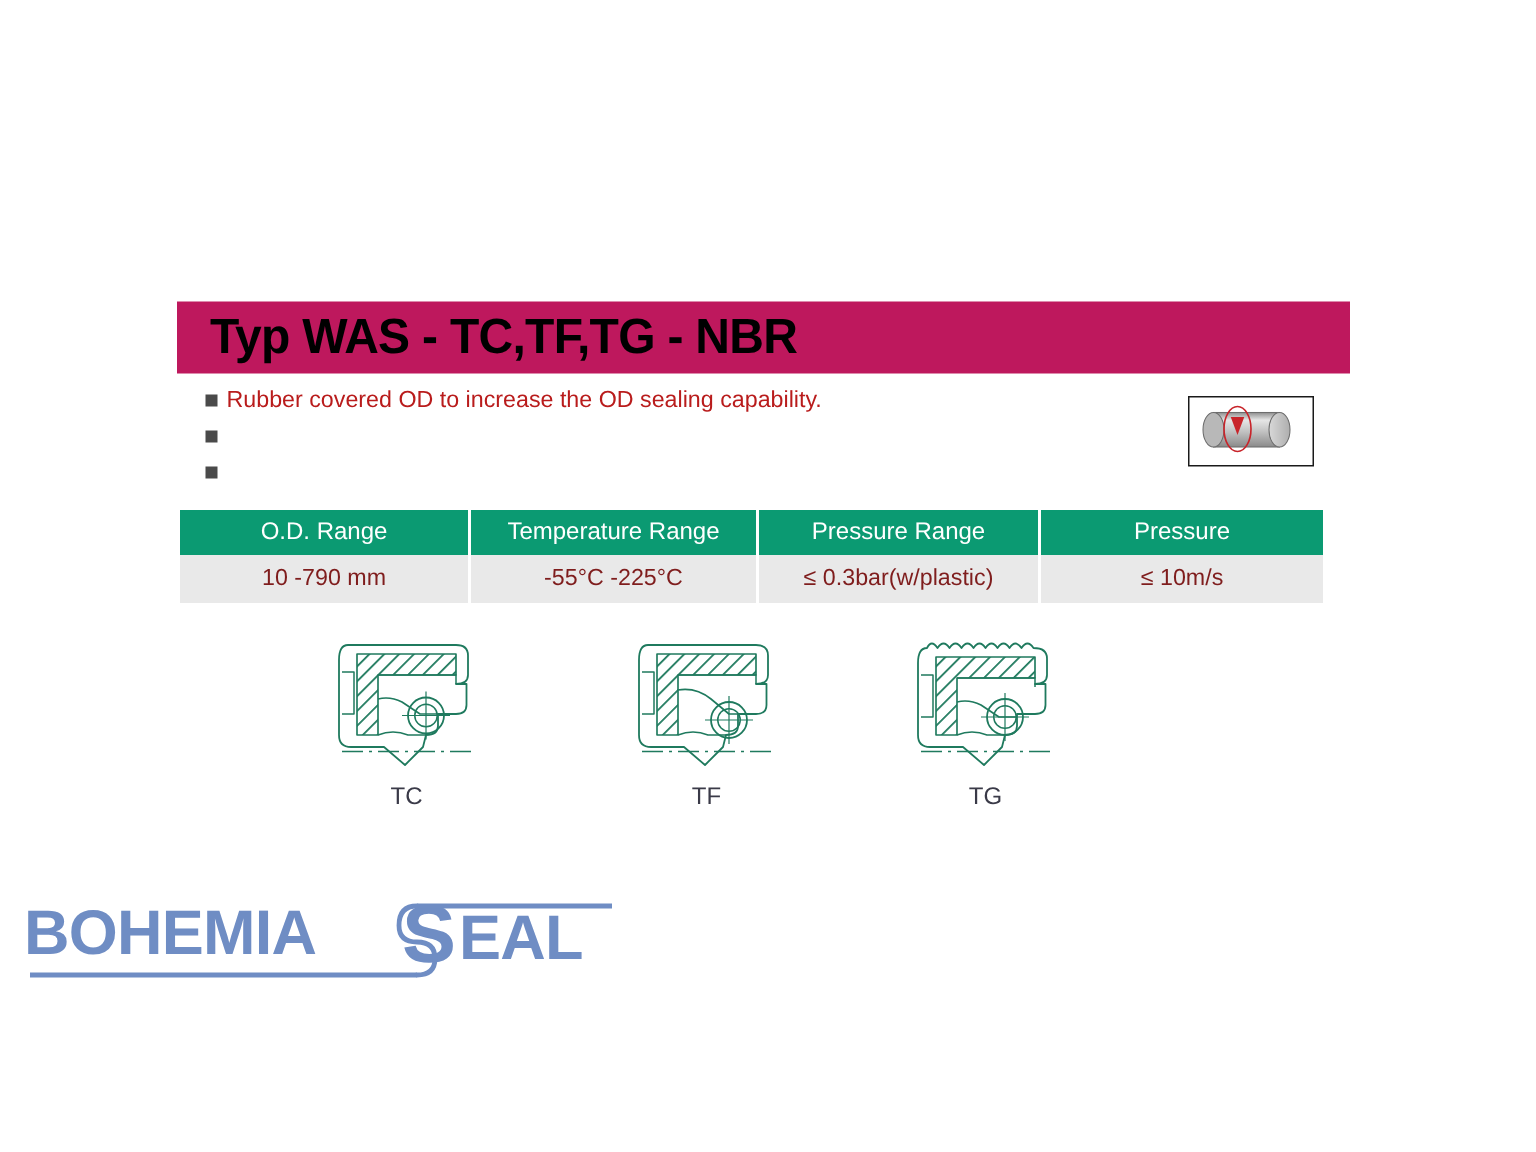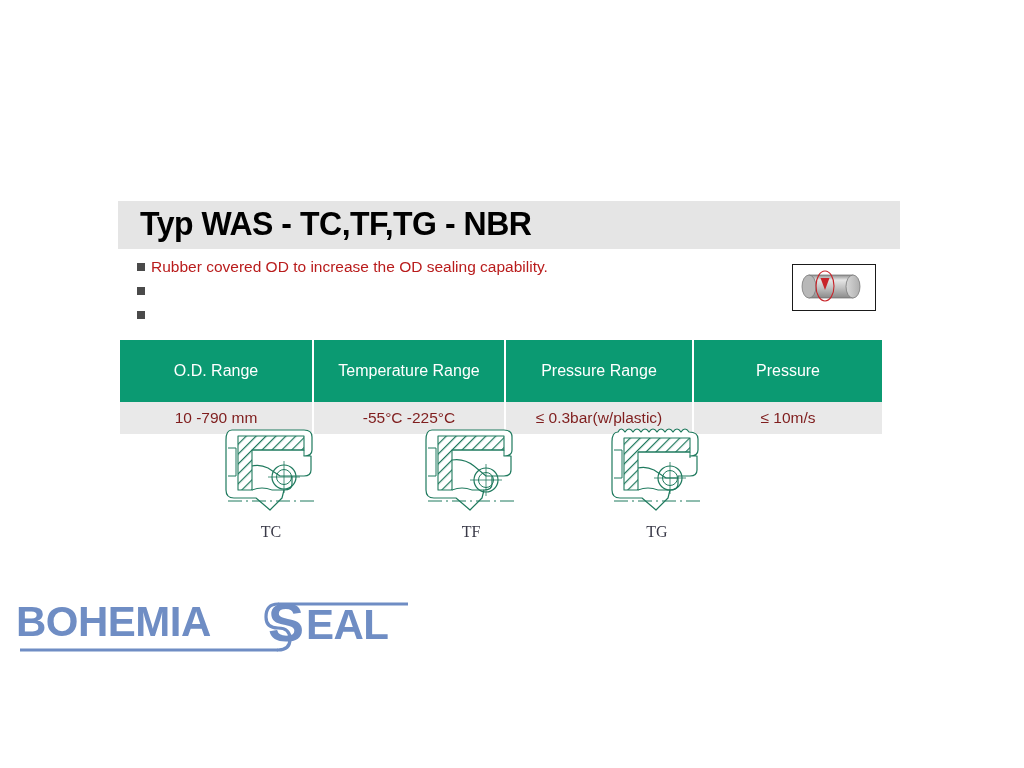--- a/index.html
+++ b/index.html
@@ -15,21 +15,21 @@
     font-family: "Liberation Sans", sans-serif;
   }
 
   
   #title-band {
     position: absolute;
     left: 118px;
     top: 201px;
     width: 782px;
     height: 48px;
-    background: #e5e5e5;
+    background: #be185d;
   }
   #title-text {
     position: absolute;
     left: 22px;
     top: 50%;
     transform: translateY(-52%);
     font-family: "Liberation Sans", sans-serif;
     font-weight: bold;
     font-size: 33px;
     letter-spacing: -0.5px;
@@ -88,40 +88,39 @@
     table-layout: fixed;
   }
   #spec-table th {
     background: #0b9a72;
     color: #ffffff;
     font-weight: normal;
     font-size: 16px;
     height: 30px;
     text-align: center;
     vertical-align: middle;
-    padding: 16px;
+    padding: 0;
   }
   #spec-table td {
     background: #e9e9e9;
     color: #7f1d1d;
     font-size: 15.5px;
     height: 32px;
     text-align: center;
     vertical-align: middle;
     padding: 0;
   }
 
   
   #seal-figures {
     position: absolute;
     left: 196px;
     top: 420px;
     width: 560px;
     height: 130px;
-    font-family: Liberation Serif, serif;
   }
   .seal-fig {
     position: absolute;
     top: 0;
     width: 150px;
     text-align: center;
   }
   .seal-fig svg { display: block; margin: 0 auto; }
   .seal-label {
     font-size: 16px;

